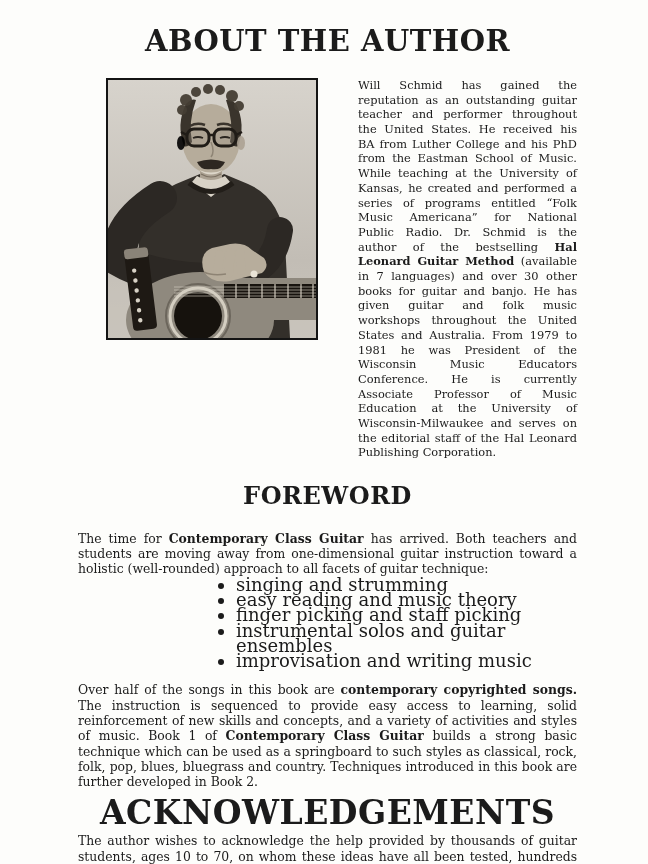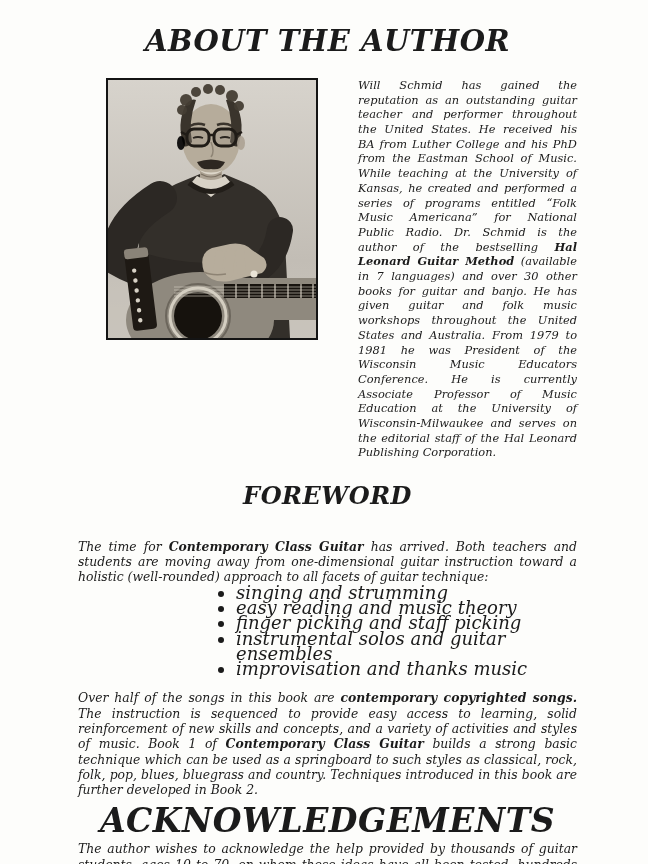--- a/index.html
+++ b/index.html
@@ -1,20 +1,20 @@
 <!DOCTYPE html>
 <html><head>
 <meta charset="utf-8">
 <style>
   html,body{margin:0;padding:0;background:#ffffff;}
   .page{
     width:648px;height:864px;box-sizing:border-box;
     background:#fdfdfb;color:#1b1b1b;
     font-family:"DejaVu Serif","Liberation Serif",serif;
-    padding:26px 71px 0 78px;overflow:hidden;position:relative;font-style:italic;
+    padding:26px 71px 0 78px;overflow:hidden;position:relative;
   }
   .main-title{
     font-size:29px;font-weight:bold;text-align:center;
     margin:0;letter-spacing:0.5px;line-height:1.1;
   }
   .about-row{display:flex;margin-top:20px;padding-left:28px;}
   .photo-frame{
     width:208px;height:258px;border:2px solid #141414;flex:none;
     background:#c9c5be;
   }
@@ -22,21 +22,21 @@
   .bio{
     width:245px;margin:0 0 0 40px;text-align:justify;
     font-size:11.4px;line-height:14.7px;
   }
   .section-title{
     font-size:24px;font-weight:bold;text-align:center;
     margin:22px 0 0;line-height:1.15;letter-spacing:0.5px;
   }
   .section-title.ack{font-size:33px;margin-top:4px;}
   .para{
-    text-align:justify;font-size:12.4px;line-height:15.3px;margin:29px 0 0;
+    text-align:justify;font-size:12.4px;line-height:15.3px;margin:21px 0 0;
   }
   .para.tight{margin-top:2px;}
   ul.bullets{
     margin:0;padding:0 0 0 158px;list-style:disc;
   }
   ul.bullets li{
     font-size:18px;line-height:15.3px;
   }
   .single-line{margin-top:14px;}
 </style>
@@ -161,21 +161,21 @@
 
   <h2 class="section-title">FOREWORD</h2>
 
   <p class="para"><span>The time for </span><span style="font-weight: bold;">Contemporary Class Guitar</span><span> has arrived. Both teachers and students are moving away from one-dimensional guitar instruction toward a holistic (well-rounded) approach to all facets of guitar technique:</span></p>
 
   <ul class="bullets">
       <li>singing and strumming</li>
       <li>easy reading and music theory</li>
       <li>finger picking and staff picking</li>
       <li>instrumental solos and guitar ensembles</li>
-      <li>improvisation and thanks music</li>
+      <li>improvisation and writing music</li>
     </ul>
 
   <p class="para single-line"><span>Over half of the songs in this book are </span><span style="font-weight: bold;">contemporary copyrighted songs.</span><span> The instruction is sequenced to provide easy access to learning, solid reinforcement of new skills and concepts, and a variety of activities and styles of music. Book 1 of </span><span style="font-weight: bold;">Contemporary Class Guitar</span><span> builds a strong basic technique which can be used as a springboard to such styles as classical, rock, folk, pop, blues, bluegrass and country. Techniques introduced in this book are further developed in Book 2.</span></p>
 
 
   <h2 class="section-title ack">ACKNOWLEDGEMENTS</h2>
 
   <p class="para tight">The author wishes to acknowledge the help provided by thousands of guitar students, ages 10 to 70, on whom these ideas have all been tested, hundreds of school and private guitar teachers who have given valuable feedback and the support of colleagues who believe in the life-long benefits of playing the guitar. A special thanks to the Guitar Shop Ltd. for the loan of the Ramirez guitar on the cover.</p>
 
 </div>

